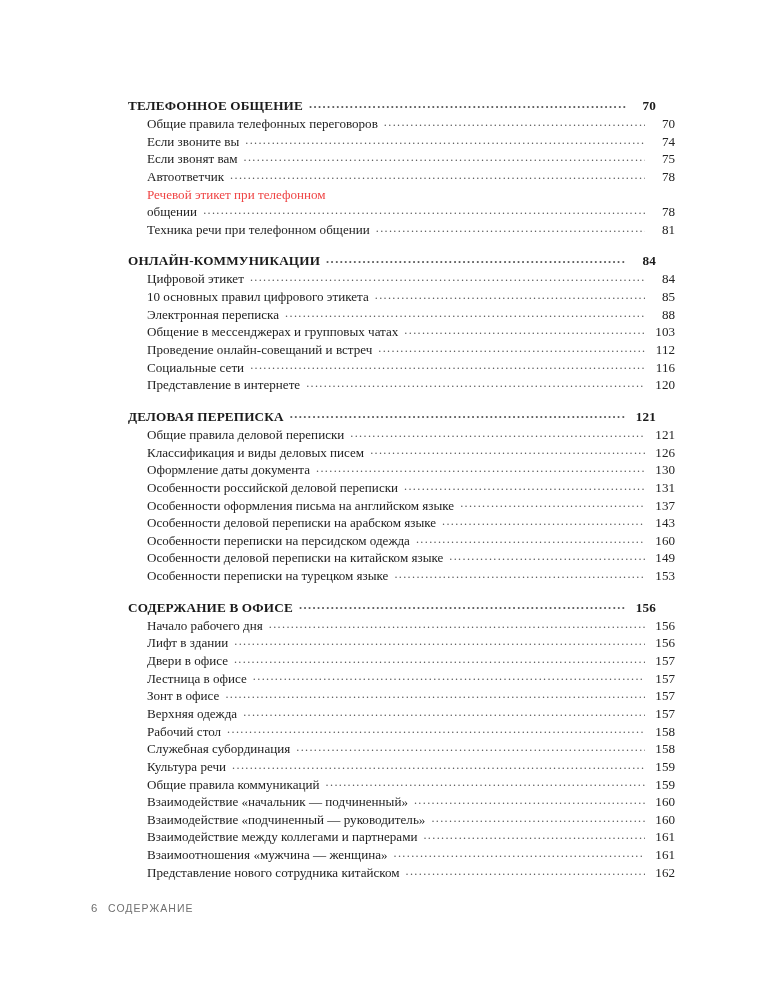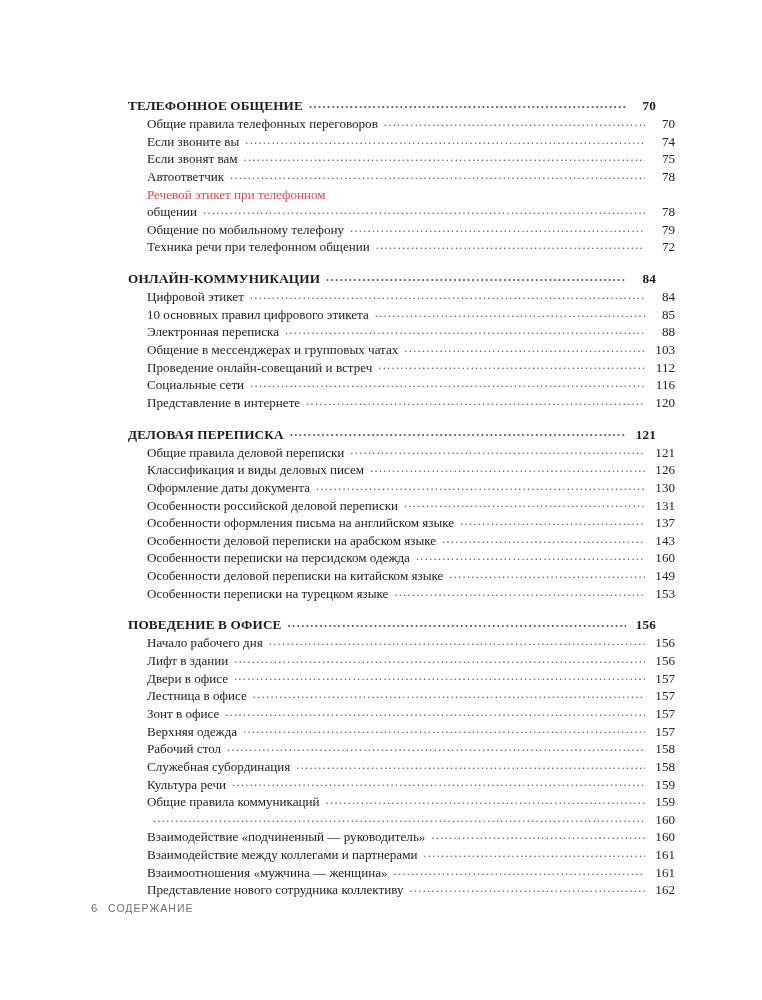--- a/index.html
+++ b/index.html
@@ -168,28 +168,23 @@
           <span class="leader"></span>
           <span class="pageno">78</span>
         </div>
         <div class="item-wrap-first">Речевой этикет при телефонном</div>
         <div class="row item">
           <span class="label">общении</span>
           <span class="leader"></span>
           <span class="pageno">78</span>
         </div>
         <div class="row item">
-          <span class="label">Общение по мобильному телефону</span>
-          <span class="leader"></span>
-          <span class="pageno">79</span>
-        </div>
-        <div class="row item">
           <span class="label">Техника речи при телефонном общении</span>
           <span class="leader"></span>
-          <span class="pageno">72</span>
+          <span class="pageno">81</span>
         </div>
       </div>
       <div class="section">
         <div class="row section-head">
           <span class="label">ОНЛАЙН-КОММУНИКАЦИИ</span>
           <span class="leader"></span>
           <span class="pageno">84</span>
         </div>
         <div class="row item">
           <span class="label">Цифровой этикет</span>
@@ -274,21 +269,21 @@
           <span class="pageno">149</span>
         </div>
         <div class="row item">
           <span class="label">Особенности переписки на турецком языке</span>
           <span class="leader"></span>
           <span class="pageno">153</span>
         </div>
       </div>
       <div class="section">
         <div class="row section-head">
-          <span class="label">ПОВЕДЕНИЕ В ОФИСЕ</span>
+          <span class="label">СОДЕРЖАНИЕ В ОФИСЕ</span>
           <span class="leader"></span>
           <span class="pageno">156</span>
         </div>
         <div class="row item">
           <span class="label">Начало рабочего дня</span>
           <span class="leader"></span>
           <span class="pageno">156</span>
         </div>
         <div class="row item">
           <span class="label">Лифт в здании</span>
@@ -329,40 +324,41 @@
           <span class="label">Культура речи</span>
           <span class="leader"></span>
           <span class="pageno">159</span>
         </div>
         <div class="row item">
           <span class="label">Общие правила коммуникаций</span>
           <span class="leader"></span>
           <span class="pageno">159</span>
         </div>
         <div class="row item">
+          <span class="label">Взаимодействие «начальник — подчиненный»</span>
           <span class="leader"></span>
           <span class="pageno">160</span>
         </div>
         <div class="row item">
           <span class="label">Взаимодействие «подчиненный — руководитель»</span>
           <span class="leader"></span>
           <span class="pageno">160</span>
         </div>
         <div class="row item">
           <span class="label">Взаимодействие между коллегами и партнерами</span>
           <span class="leader"></span>
           <span class="pageno">161</span>
         </div>
         <div class="row item">
           <span class="label">Взаимоотношения «мужчина — женщина»</span>
           <span class="leader"></span>
           <span class="pageno">161</span>
         </div>
         <div class="row item">
-          <span class="label">Представление нового сотрудника коллективу</span>
+          <span class="label">Представление нового сотрудника китайском</span>
           <span class="leader"></span>
           <span class="pageno">162</span>
         </div>
       </div>
     </div>
 
   <div class="footer">
     <span class="folio">6</span>
     <span class="footer-title">СОДЕРЖАНИЕ</span>
   </div>

